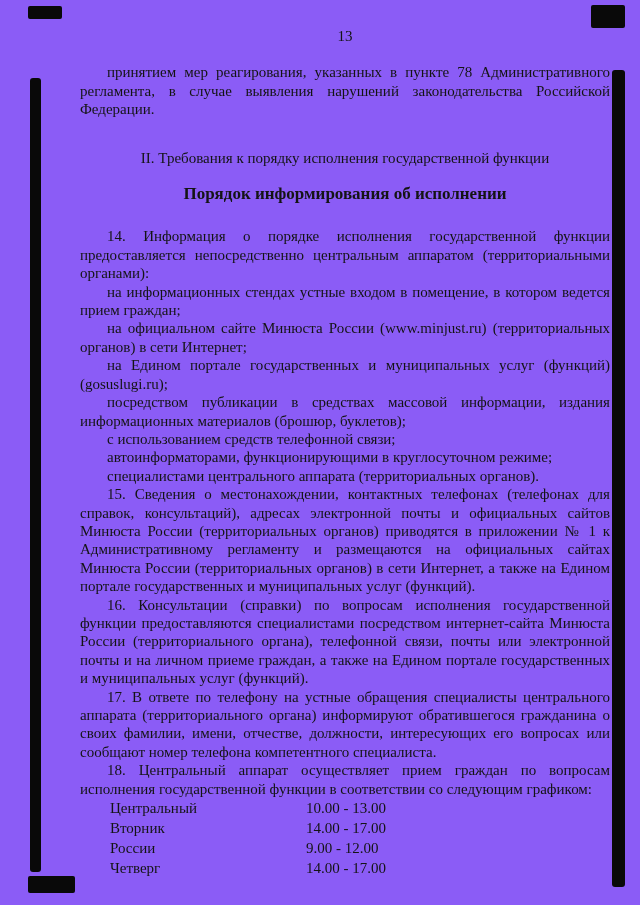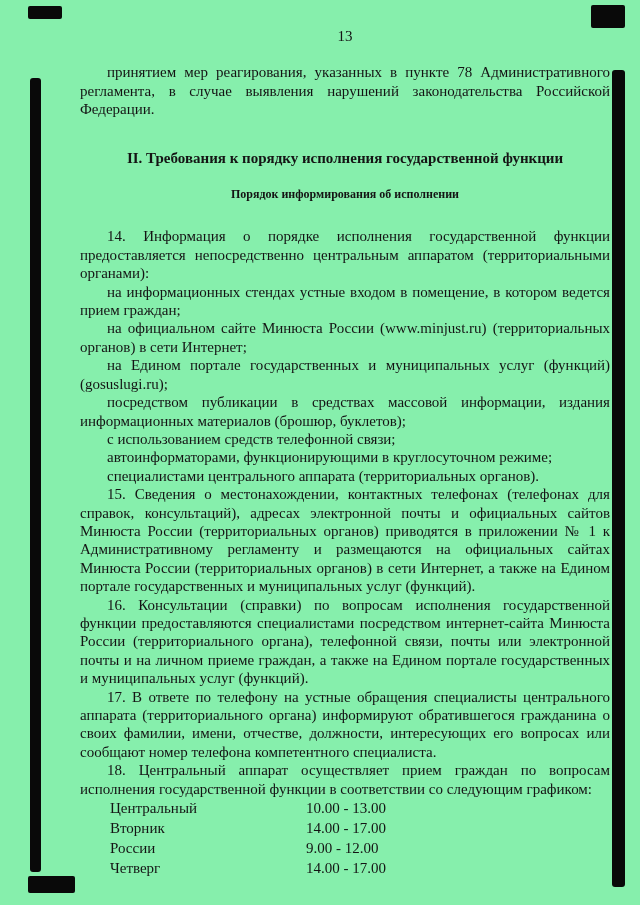--- a/index.html
+++ b/index.html
@@ -8,21 +8,21 @@
     height: 905px;
     position: relative;
     overflow: hidden;
     background: #fdfdfc;
     font-family: "Liberation Serif", "DejaVu Serif", serif;
     color: #141414;
   }
   .page {
     position: absolute;
     inset: 0;
-    background: #86efac;
+    background: #8b5cf6;
   }
   
   .artifact { position: absolute; background: #090909; }
   .bar-left   { left: 30px;  top: 78px;  width: 11px; height: 794px; border-radius: 3px; }
   .bar-right  { left: 612px; top: 70px;  width: 13px; height: 817px; border-radius: 3px; }
   .blob-top-left    { left: 28px;  top: 6px;   width: 34px; height: 13px; border-radius: 2px; }
   .blob-top-right   { left: 591px; top: 5px;   width: 34px; height: 23px; border-radius: 2px; }
   .blob-bottom-left { left: 28px;  top: 876px; width: 47px; height: 17px; border-radius: 2px; }
 
   .content {
@@ -38,27 +38,27 @@
     margin-bottom: 18px;
   }
   .para {
     margin: 0;
     text-align: justify;
     text-indent: 27px;
   }
   .heading {
     margin: 30px 0 0 0;
     font-size: 15px;
-    font-weight: bold;
+    font-weight: normal;
     text-align: center;
     line-height: 18.4px;
   }
   .subheading {
     margin: 18px 0 0 0;
-    font-size: 12px;
+    font-size: 17px;
     font-weight: bold;
     text-align: center;
     line-height: 18.4px;
   }
   .subheading .line { display: block; }
   .first-body-para { margin-top: 24px; }
   .schedule {
     padding-left: 30px;
   }
   .schedule-row {

